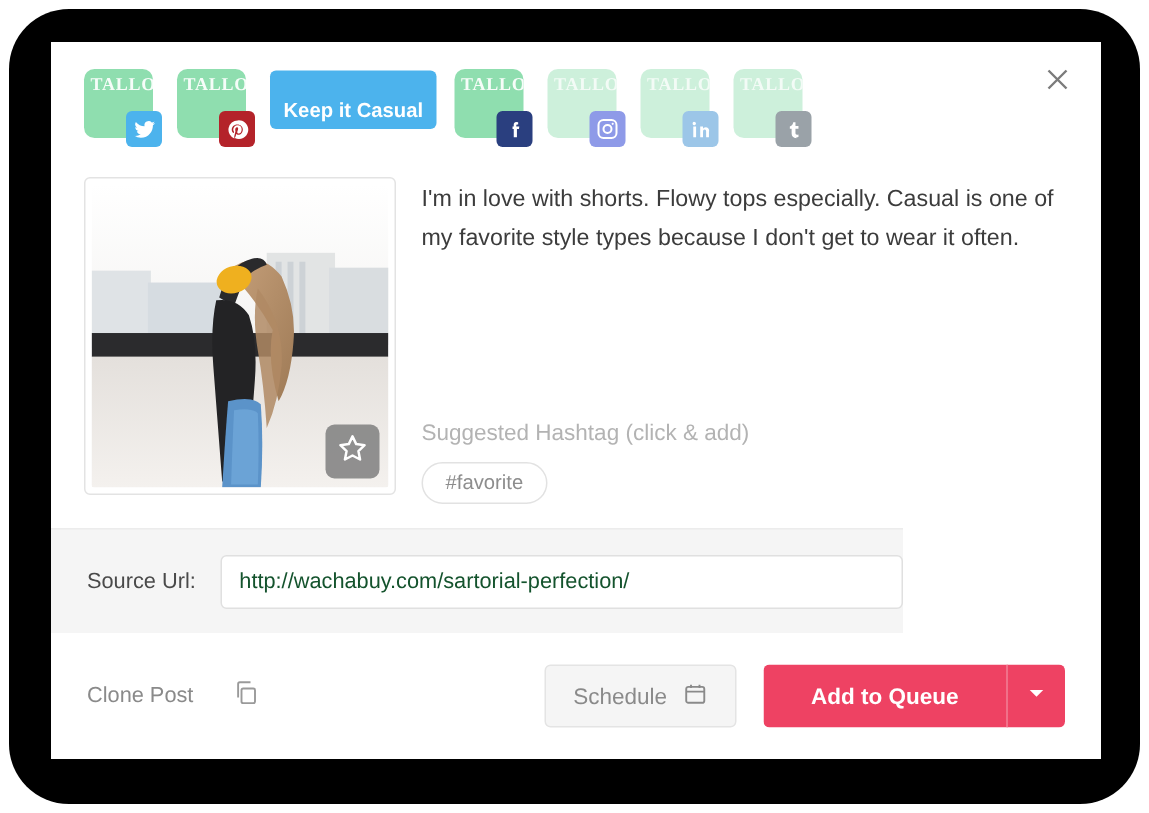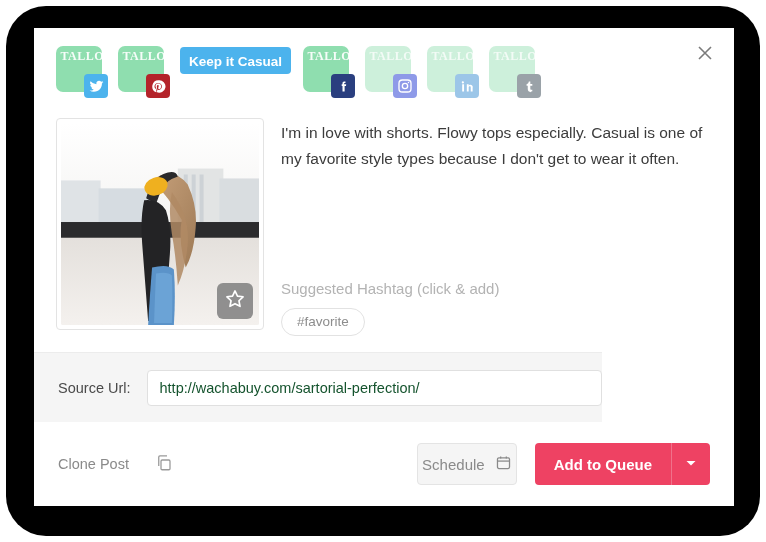--- a/index.html
+++ b/index.html
@@ -107,21 +107,21 @@
     margin-right: 12px;
     padding-top: 1px;
   }
   .tag-line { display: flex; align-items: center; gap: 8px; }
   .tag-pill {
     background: #4cb3ed;
     color: #ffffff;
     font-size: 13.5px;
     font-weight: bold;
     border-radius: 4px;
-    padding: 8px 9px 5px 9px;
+    padding: 20px 9px 5px 9px;
     line-height: 14px;
     white-space: nowrap;
     cursor: pointer;
   }
   .tag-add {
     width: 22px; height: 22px;
     border: 1px solid #dedede;
     background: #f7f7f7;
     border-radius: 4px;
     color: #8a8a8a;
@@ -256,40 +256,40 @@
   }
   .schedule-btn {
     display: flex;
     align-items: center;
     gap: 10px;
     background: #f5f5f5;
     border: 1px solid #e4e4e4;
     border-radius: 4px;
     color: #8a8a8a;
     font-size: 15px;
-    padding: 0 4px;
+    padding: 0 18px;
     height: 42px;
     cursor: pointer;
     box-sizing: border-box;
   }
   .queue-group {
     display: flex;
     align-items: stretch;
     height: 42px;
     border-radius: 4px;
     overflow: hidden;
   }
   .queue-btn {
     background: #ee4263;
     color: #fff;
     font-size: 15px;
     font-weight: bold;
     display: flex;
     align-items: center;
-    padding: 0 19px;
+    padding: 0 32px;
     cursor: pointer;
     border: none;
     font-family: "Liberation Sans", sans-serif;
   }
   .queue-caret {
     background: #ee4263;
     width: 38px;
     display: flex;
     align-items: center;
     justify-content: center;

